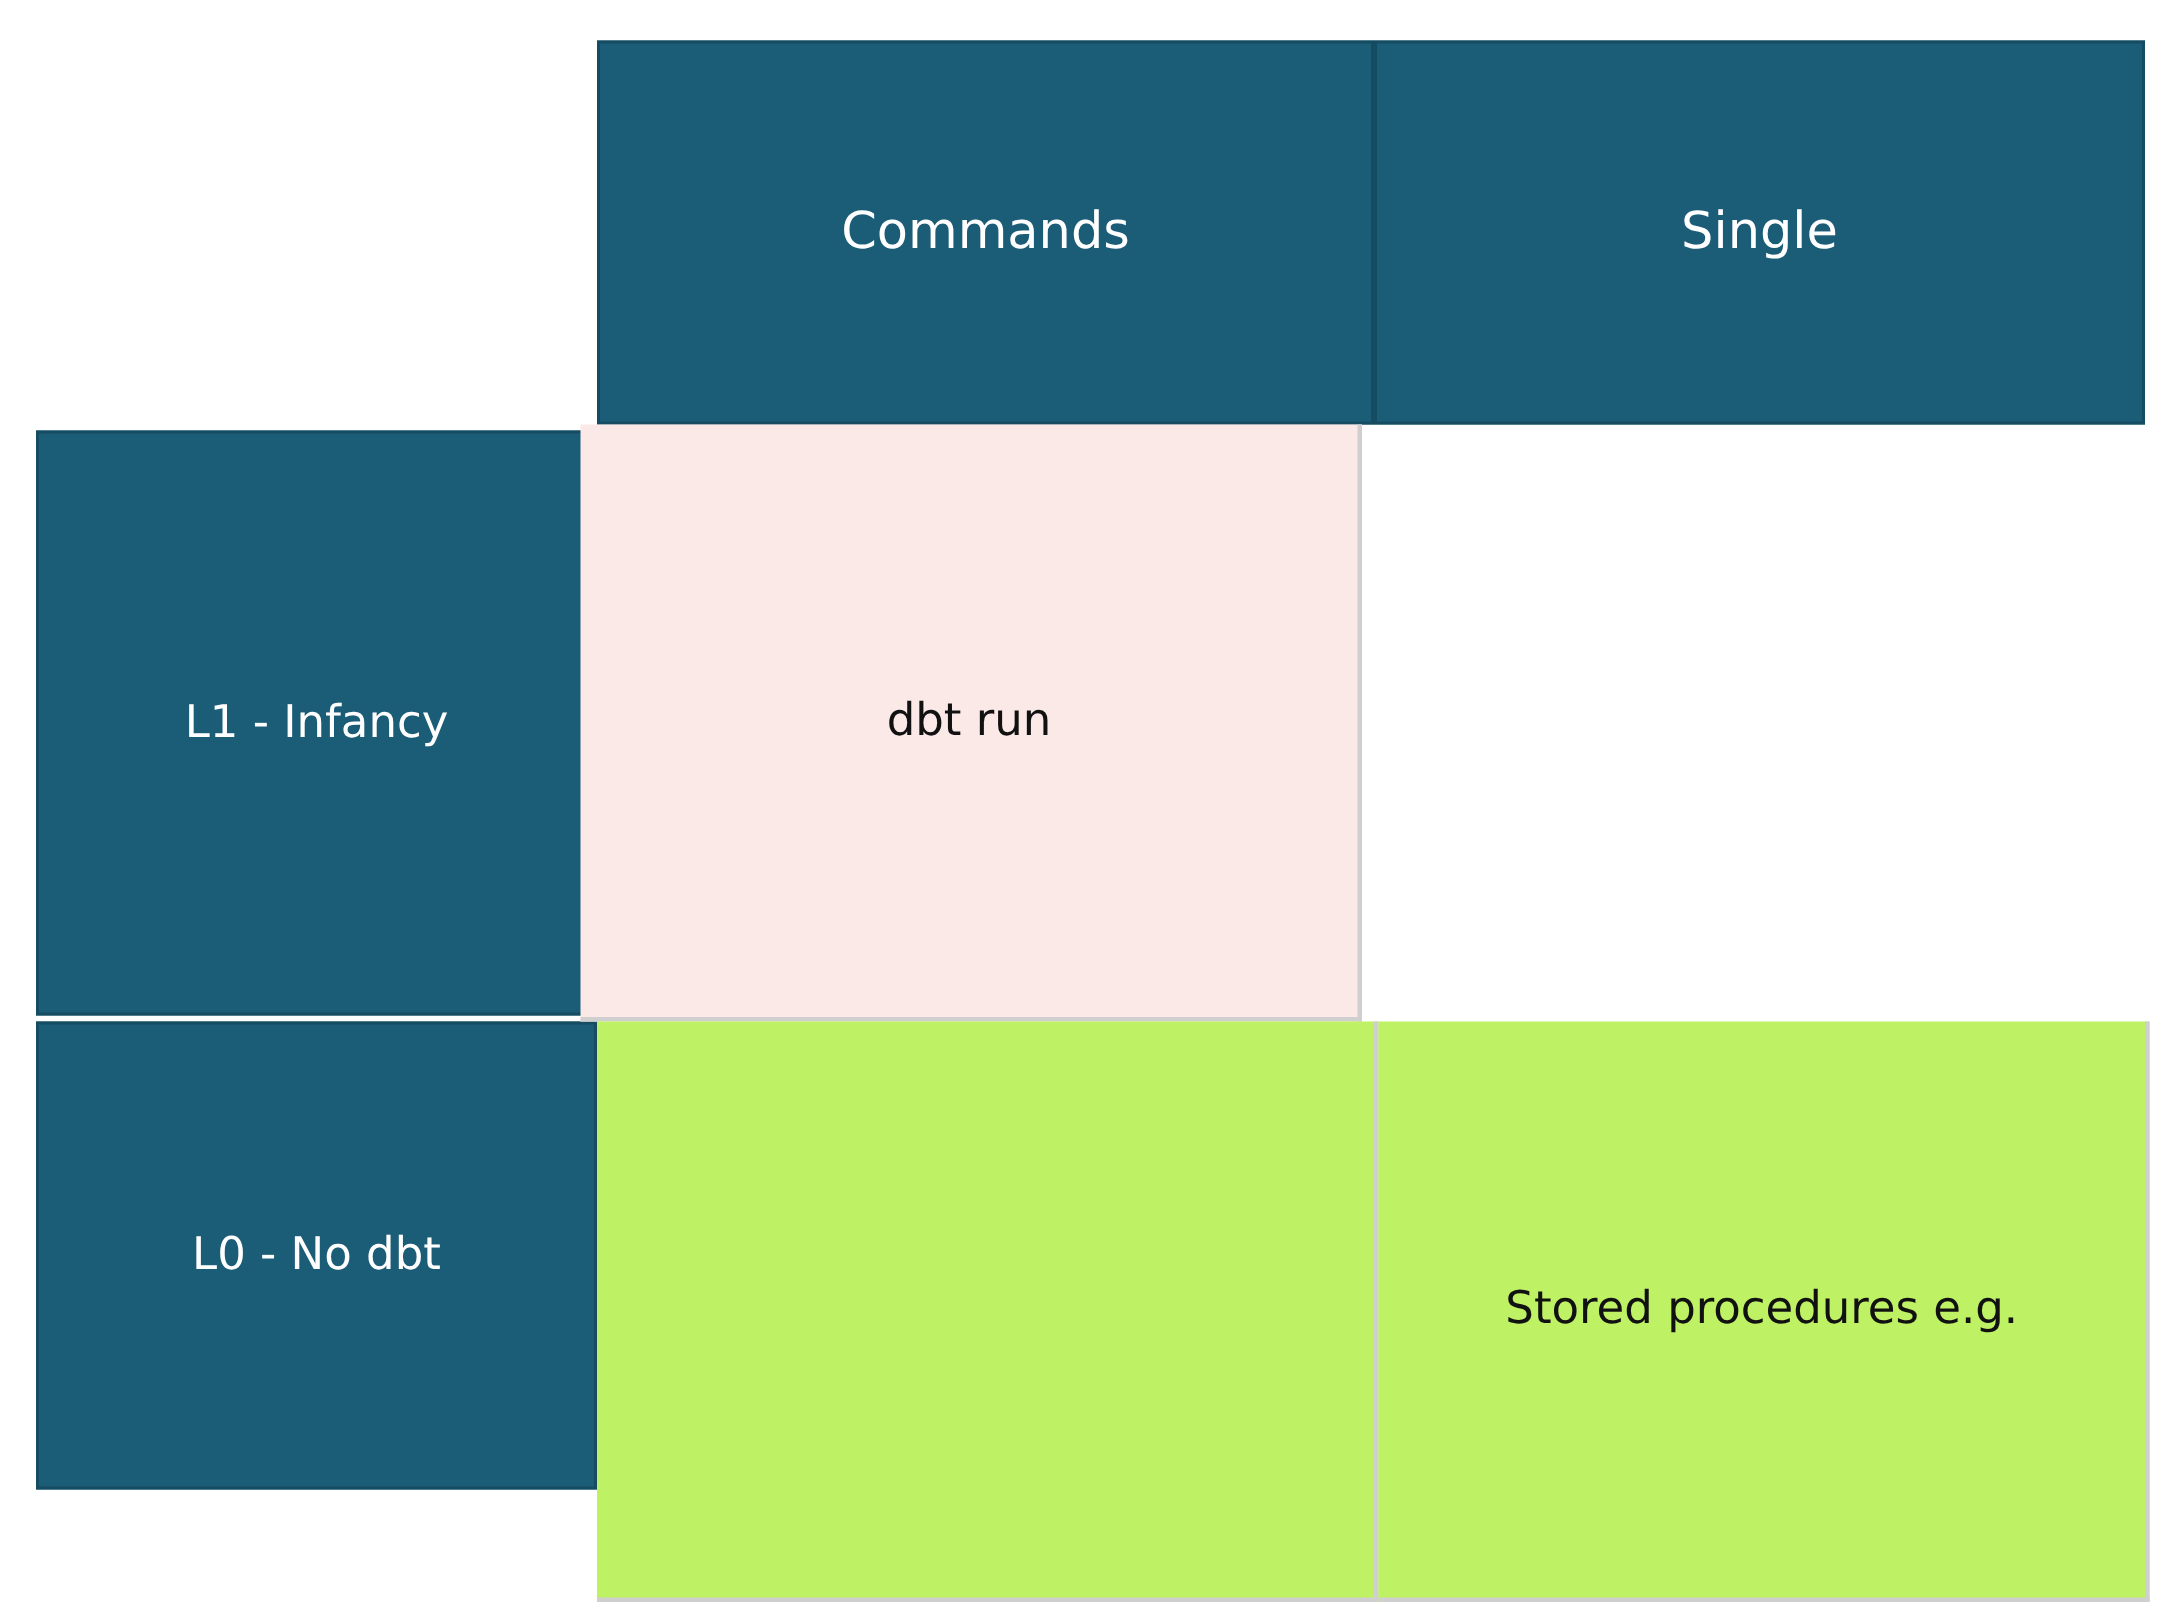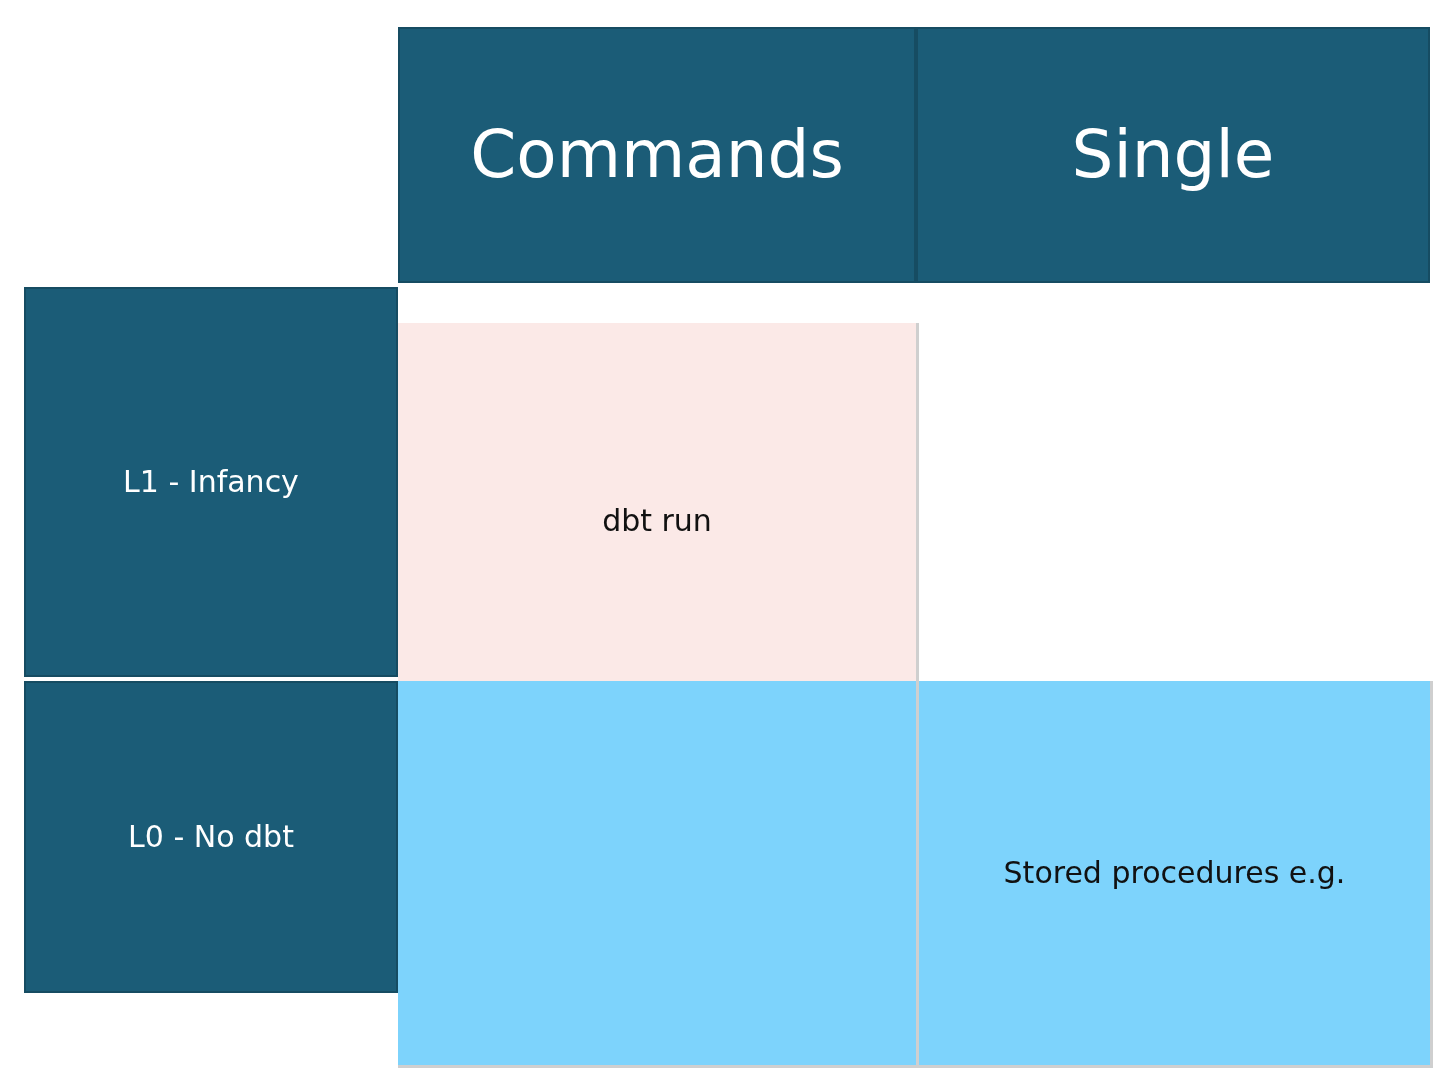--- a/index.html
+++ b/index.html
@@ -30,21 +30,21 @@
     display: flex;
     align-items: center;
     justify-content: center;
     text-align: center;
   }
 
   
   .col-head {
     background: #1b5c77;
     color: #ffffff;
-    font-size: 66px;
+    font-size: 34px;
     font-weight: 400;
     line-height: 1.15;
     border: 2px solid #164c62;
   }
 
   #col-head-commands {
     left: 398px;
     top: 27px;
     width: 518px;
     height: 256px;
@@ -86,28 +86,27 @@
     color: #111111;
     font-size: 30px;
     font-weight: 400;
     line-height: 1.32;
     border-right: 3px solid #cfcfcf;
     border-bottom: 3px solid #cfcfcf;
     padding: 0 14px;
   }
 
   .tint-pink { background: #fbe9e7; }
-  .tint-white { background: #7dd3fc; }
+  .tint-white { background: #bef264; }
 
   #cell-l1-commands {
-    left: 398px;
+    left: 387px;
     top: 283px;
     width: 521px;
     height: 398px;
-    margin-top: 40px;
   }
 
   #cell-l1-models {
     left: 919px;
     top: 283px;
     width: 514px;
     height: 398px;
   }
 
   #cell-l0-commands {

